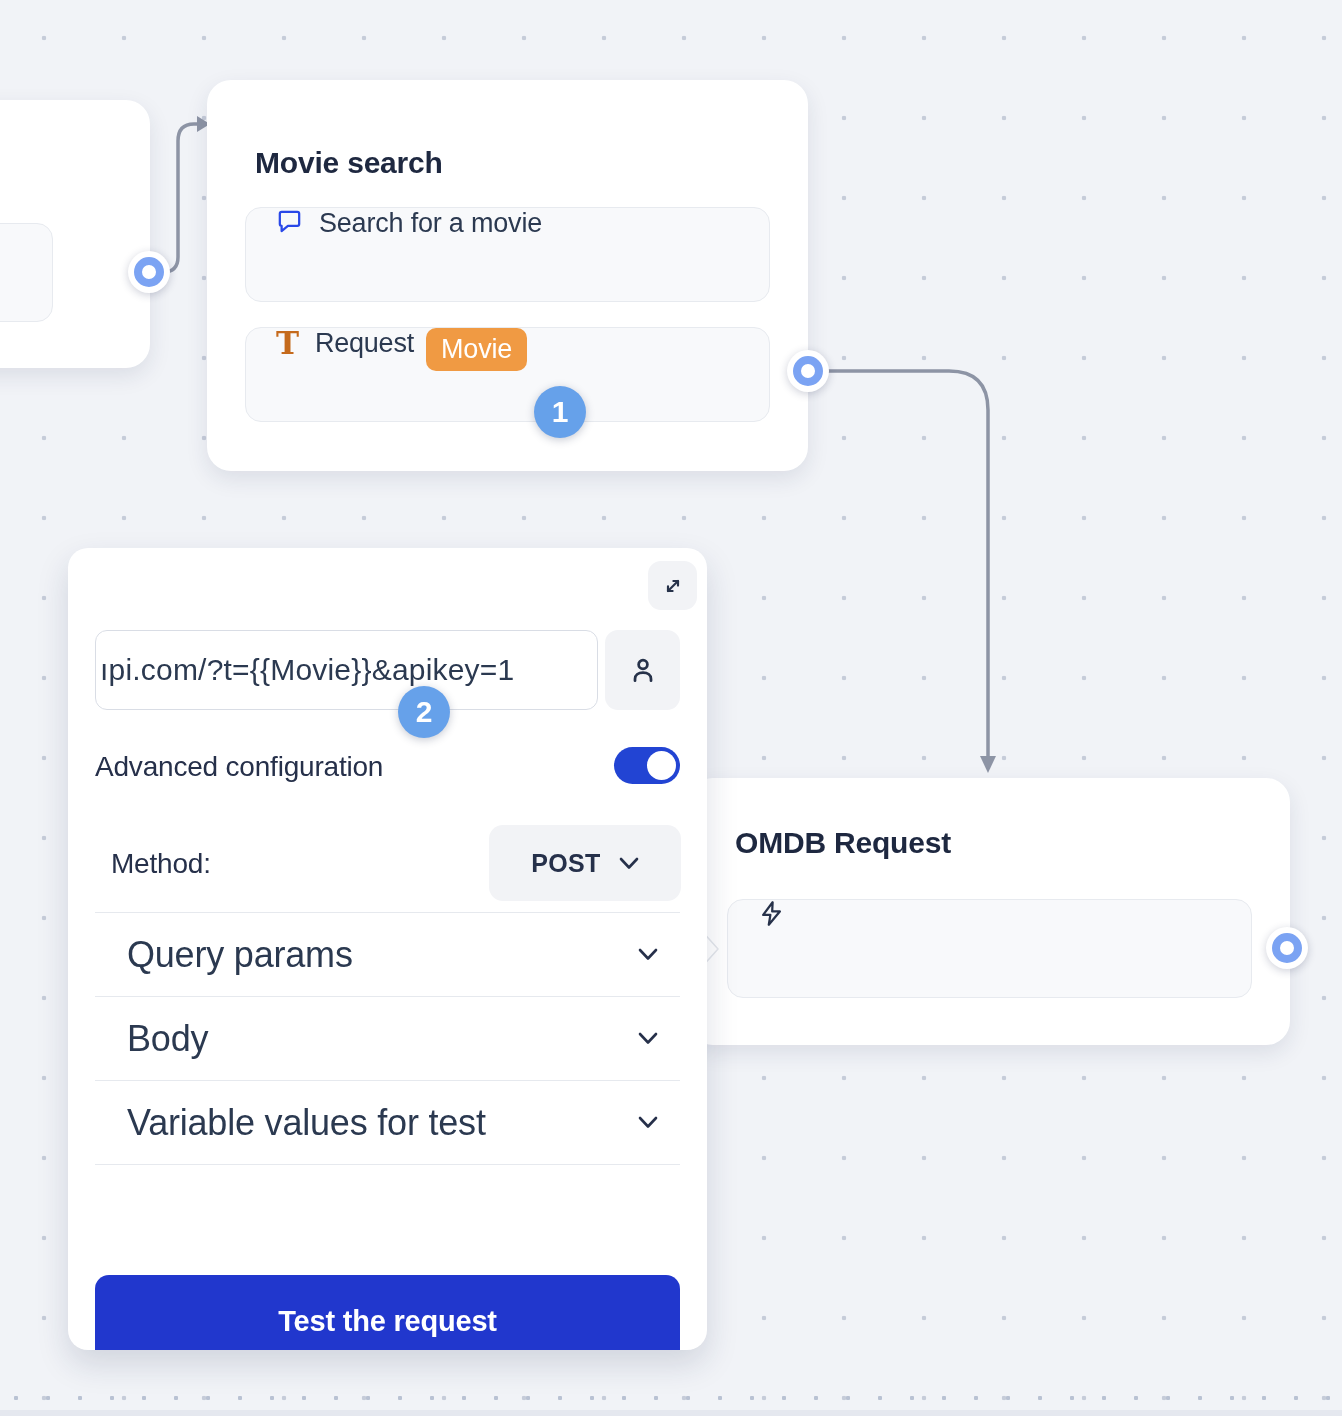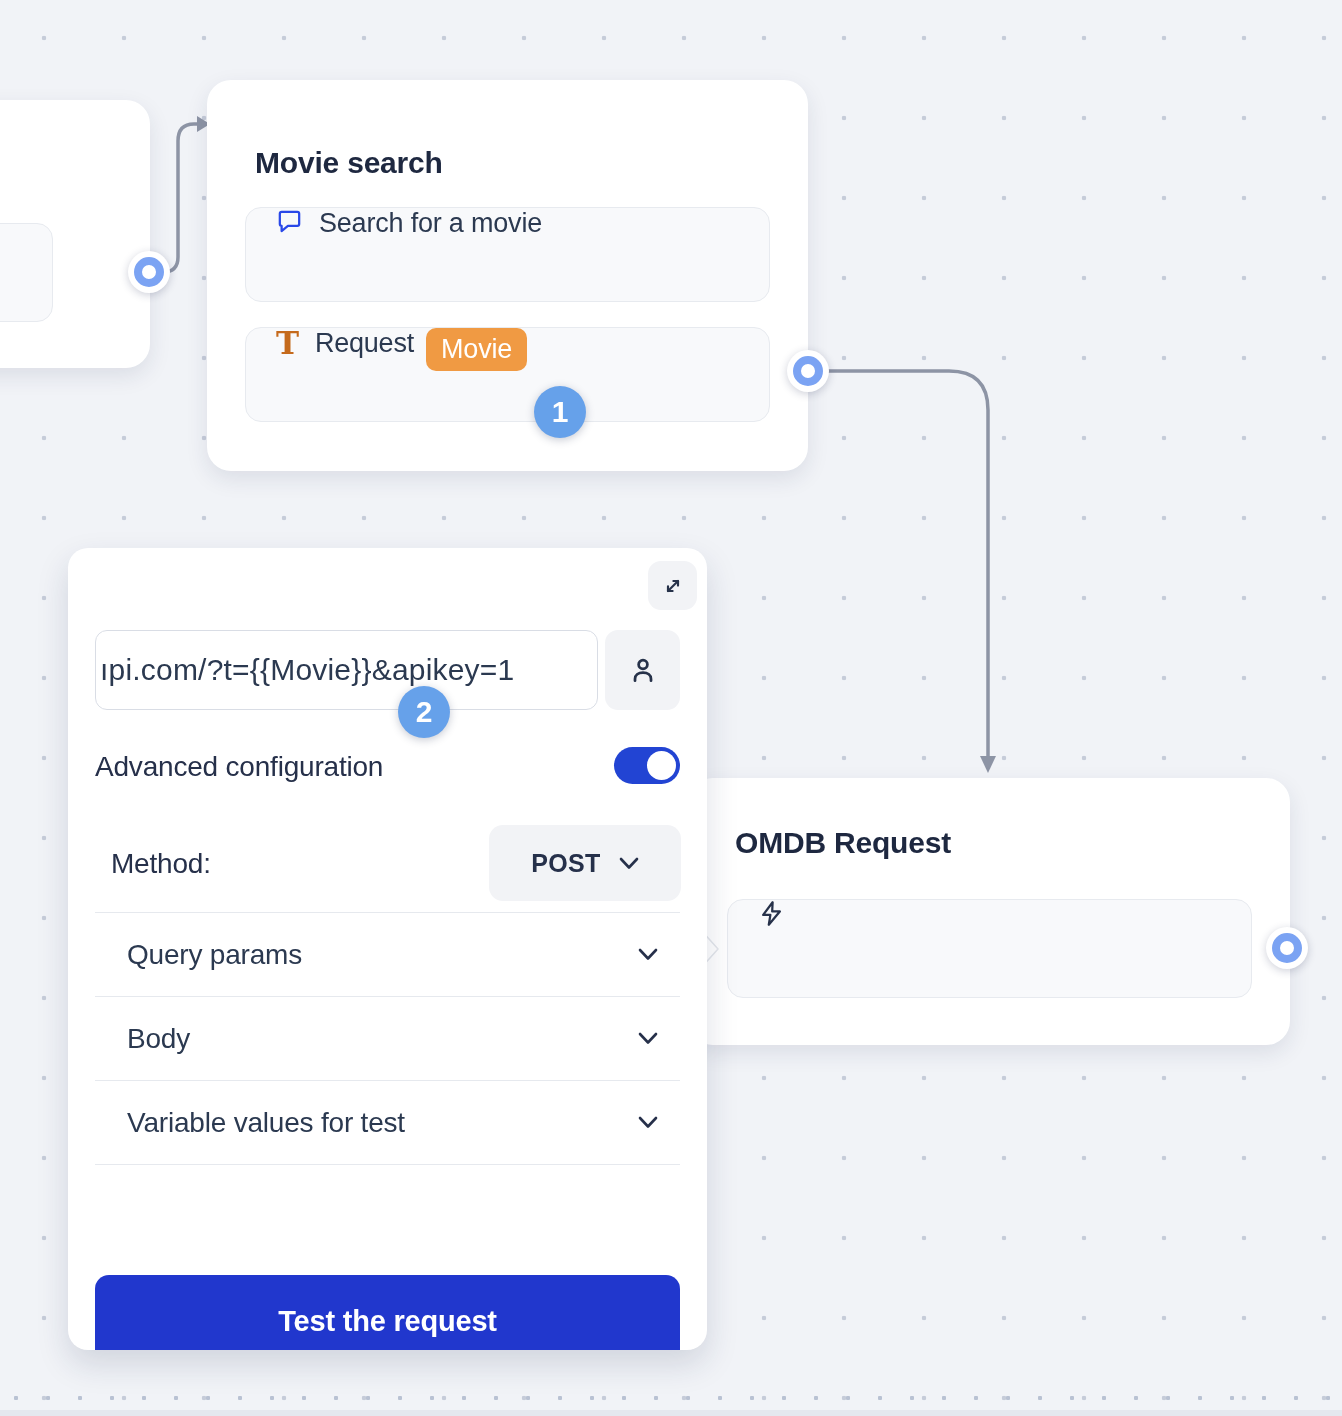--- a/index.html
+++ b/index.html
@@ -74,21 +74,21 @@
     border-radius:14px;display:flex;align-items:center;justify-content:center;gap:18px;
   }
   .method-select .val{font-size:25px;font-weight:bold;color:#26304a;letter-spacing:.3px;}
   .sections{
     position:absolute;left:27px;top:364px;width:585px;border-top:1.5px solid #e6e9ee;
   }
   .section-row{
     height:84px;border-bottom:1.5px solid #e6e9ee;display:flex;align-items:center;
     justify-content:space-between;padding:0 22px 0 32px;
   }
-  .section-row .lbl{font-size:28px;color:#2b3950;letter-spacing:-.2px;}
+  .section-row .lbl{font-size:36px;color:#2b3950;letter-spacing:-.2px;}
   .test-btn{
     position:absolute;left:27px;top:727px;width:585px;height:92px;background:#2137cd;
     border:none;border-radius:14px;color:#fff;font-size:29px;font-weight:bold;
     font-family:inherit;letter-spacing:-.2px;
   }
   .notch{position:absolute;z-index:3;}
   .dense-dots{
     position:absolute;left:0;top:1392px;width:100%;height:12px;z-index:0;
     background-image:radial-gradient(circle,#b9c2d3 2px,transparent 2.5px);
     background-size:32px 12px;background-position:0 0;

